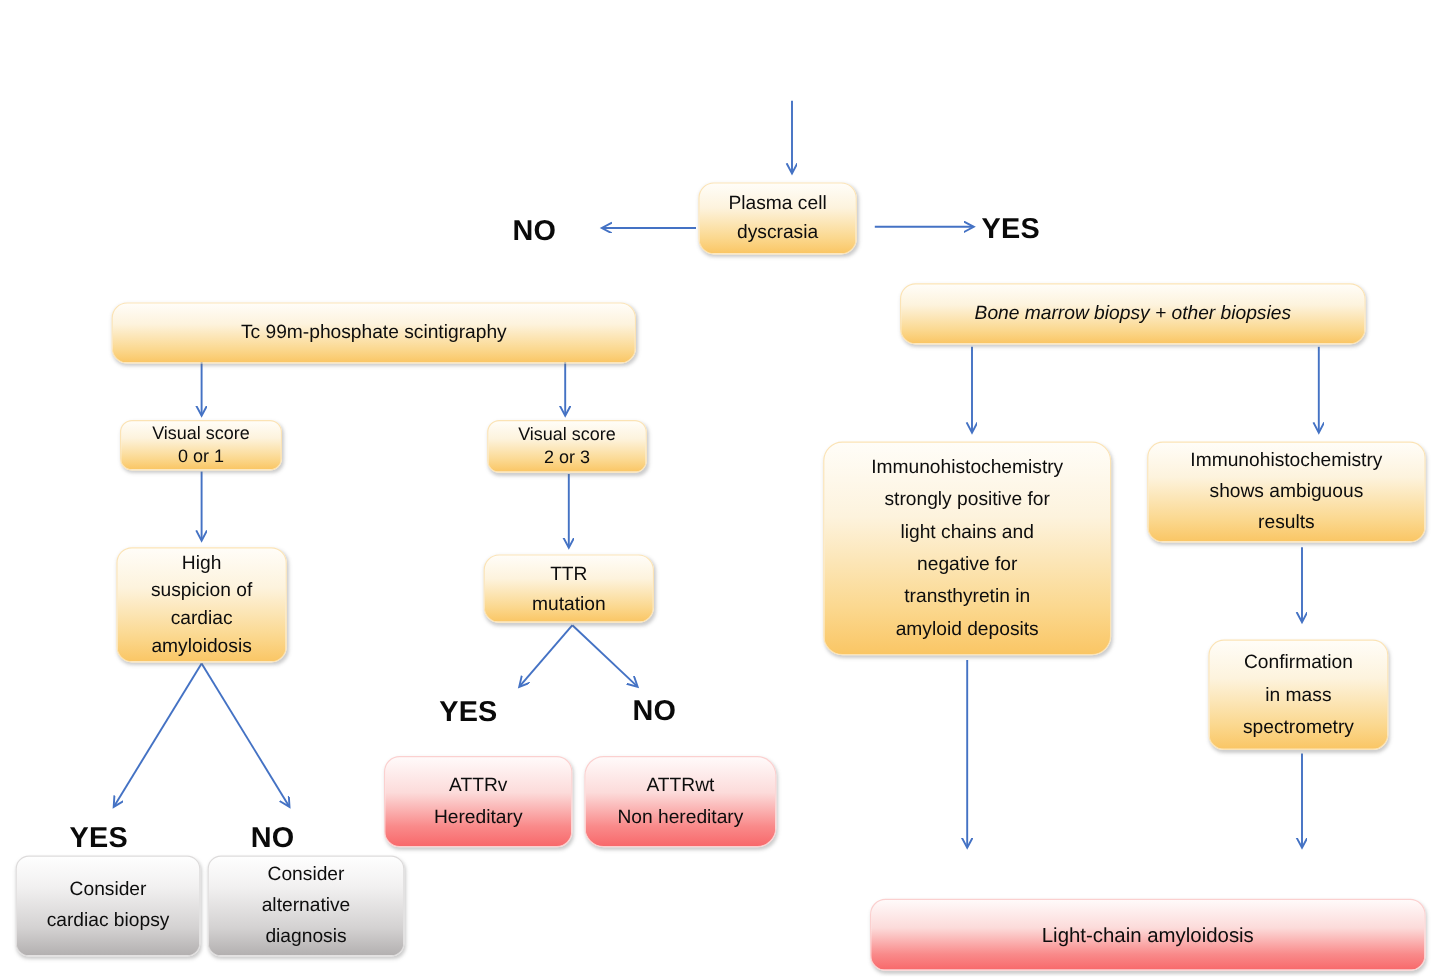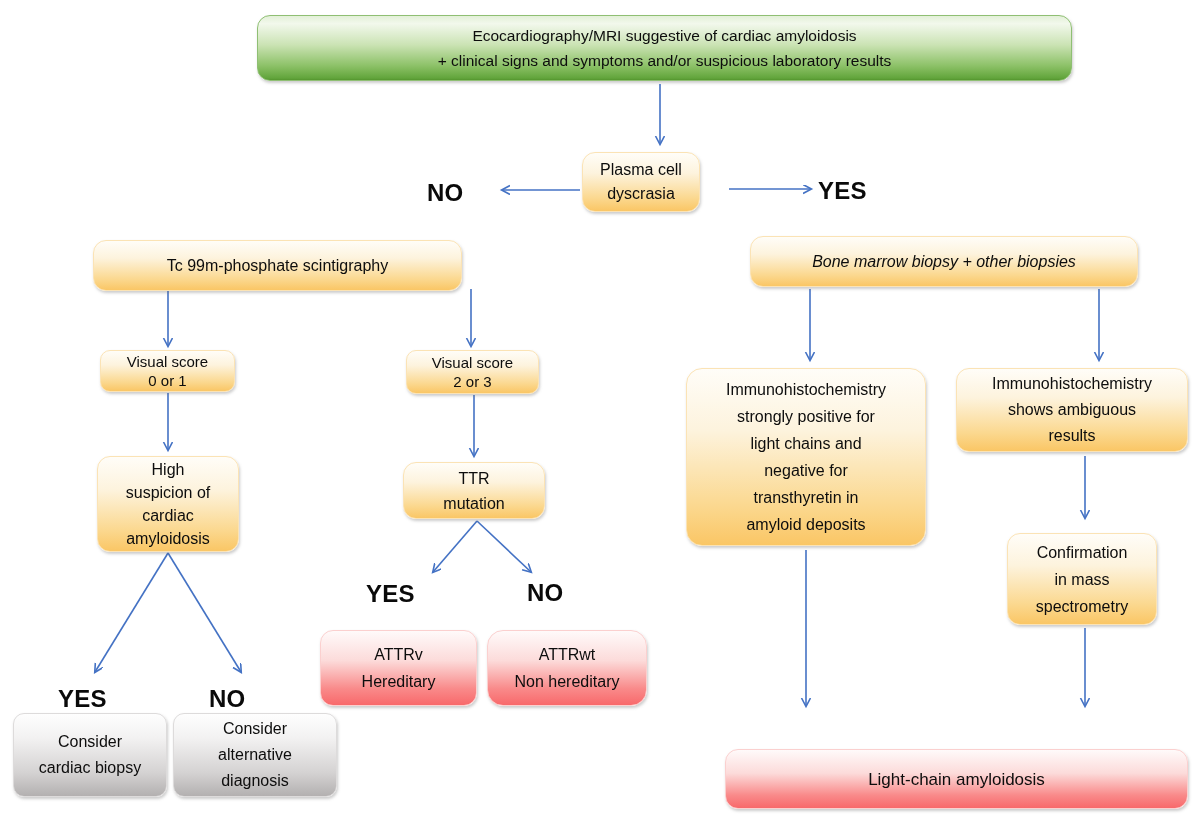--- a/index.html
+++ b/index.html
@@ -74,34 +74,30 @@
     <line x1="474" y1="395" x2="474" y2="456" stroke="#4472c4" stroke-width="1.6" marker-end="url(#ah)"></line>
     <line x1="168" y1="553" x2="95" y2="672" stroke="#4472c4" stroke-width="1.6" marker-end="url(#ah)"></line>
     <line x1="168" y1="553" x2="241" y2="672" stroke="#4472c4" stroke-width="1.6" marker-end="url(#ah)"></line>
     <line x1="477" y1="521" x2="433" y2="572" stroke="#4472c4" stroke-width="1.6" marker-end="url(#ah)"></line>
     <line x1="477" y1="521" x2="531" y2="572" stroke="#4472c4" stroke-width="1.6" marker-end="url(#ah)"></line>
     <line x1="1085" y1="456" x2="1085" y2="518" stroke="#4472c4" stroke-width="1.6" marker-end="url(#ah)"></line>
     <line x1="806" y1="550" x2="806" y2="706" stroke="#4472c4" stroke-width="1.6" marker-end="url(#ah)"></line>
     <line x1="1085" y1="628" x2="1085" y2="706" stroke="#4472c4" stroke-width="1.6" marker-end="url(#ah)"></line>
   </svg>
 
-  <div class="node grad-green" style="left:257px;top:15px;width:815px;height:66px;">
-    <span class="node-text" style="font-size:15.5px;line-height:25px;">Ecocardiography/MRI suggestive of cardiac amyloidosis
-+ clinical signs and symptoms and/or suspicious laboratory results</span>
-  </div>
 
-  <div class="node grad-orange" style="left:582px;top:152px;width:118px;height:60px;">
+  <div class="node grad-orange" style="left:582px;top:152px;width:132px;height:60px;">
     <span class="node-text" style="line-height:24px;">Plasma cell
 dyscrasia</span>
   </div>
 
   <div class="flow-label" style="left:427px;top:179px;width:60px;">NO</div>
   <div class="flow-label" style="left:818px;top:177px;width:62px;">YES</div>
 
-  <div class="node grad-orange" style="left:93px;top:240px;width:369px;height:51px;">
+  <div class="node grad-orange" style="left:93px;top:252px;width:437px;height:51px;">
     <span class="node-text">Tc 99m-phosphate scintigraphy</span>
   </div>
 
   <div class="node grad-orange" style="left:750px;top:236px;width:388px;height:51px;font-style:italic;">
     <span class="node-text">Bone marrow biopsy + other biopsies</span>
   </div>
 
   <div class="node grad-orange" style="left:100px;top:350px;width:135px;height:42px;border-radius:10px;">
     <span class="node-text" style="font-size:15px;line-height:19px;">Visual score
 0 or 1</span>

